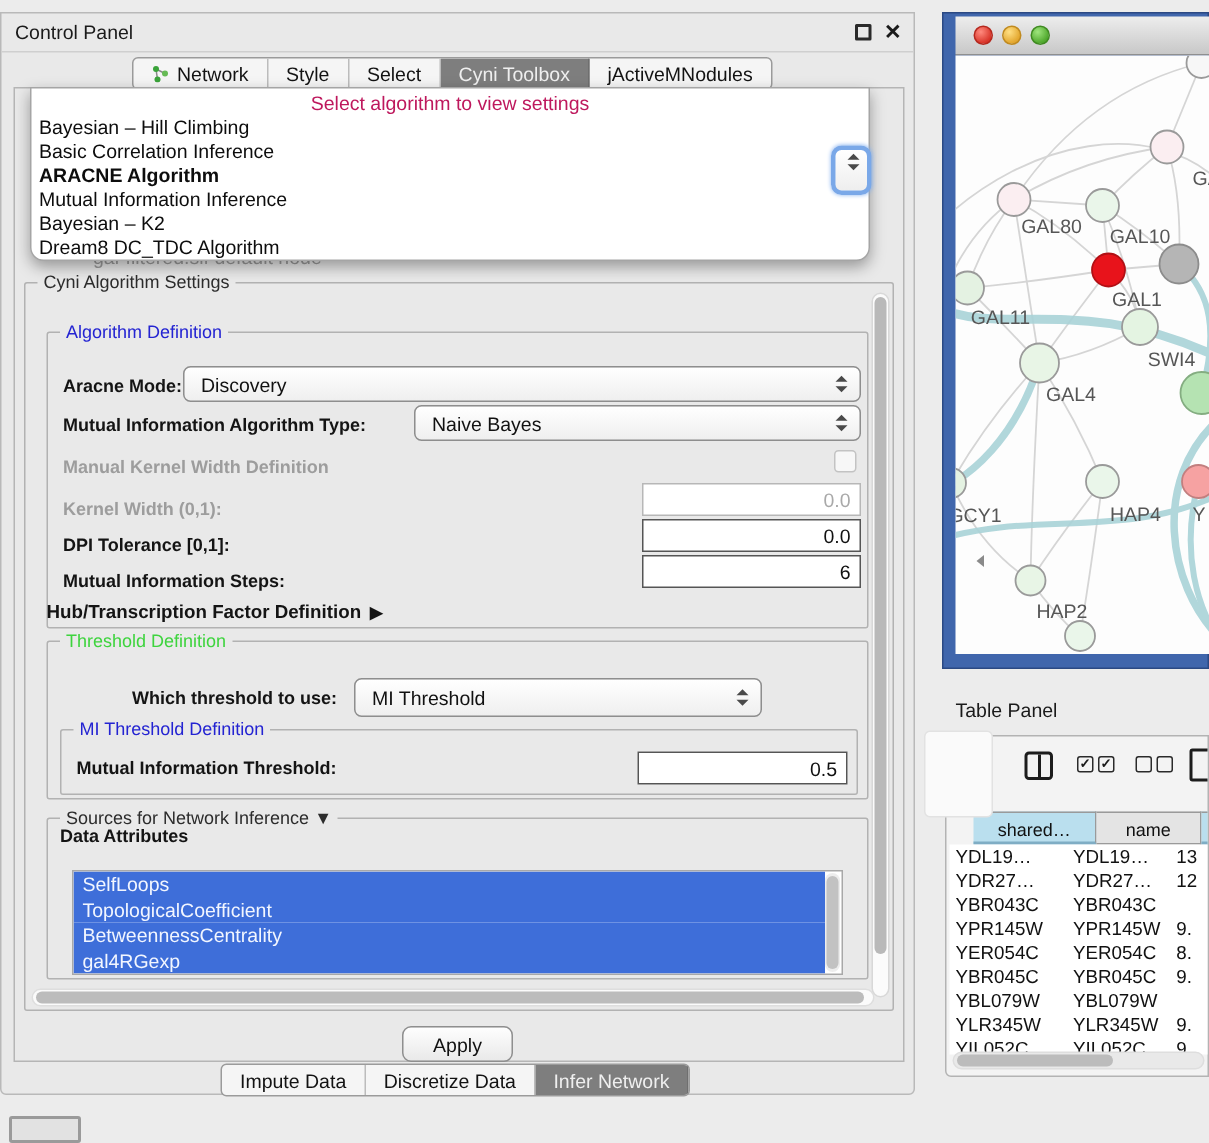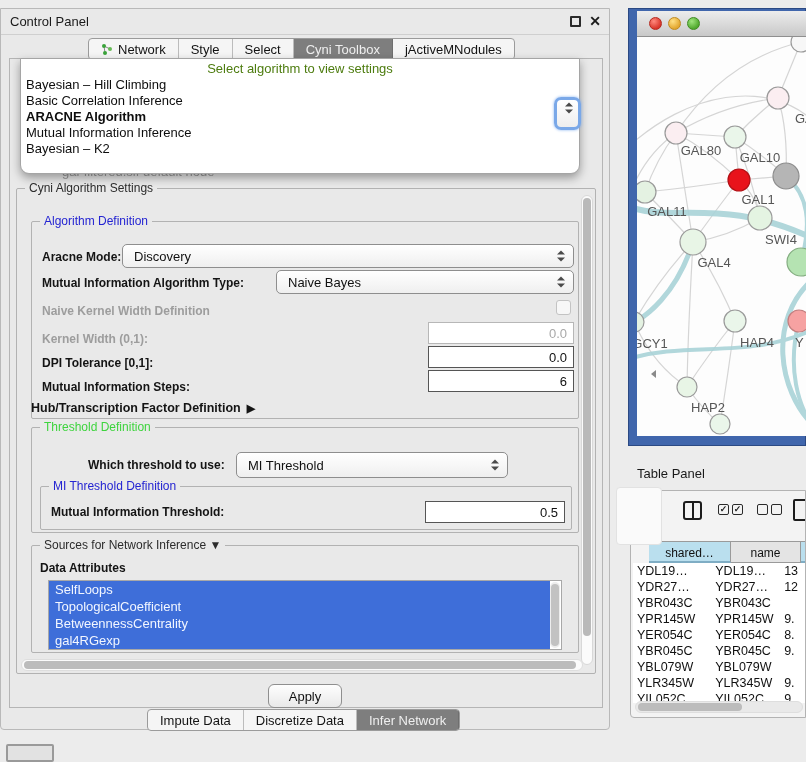--- a/index.html
+++ b/index.html
@@ -31,21 +31,21 @@
   .cp-tabs { left:87px; top:29px; }
   .cp-bottom-tabs { left:146px; top:700px; }
 
   .cp-content { position:absolute; left:8px; top:49px; width:594px; height:650px;
     background:#e9e9e9; border:1px solid #b5b5b5; }
 
   
   .popup { position:absolute; left:10px; top:-1px; width:560px; height:116px;
     background:#ffffff; border:1px solid #a5a5a5; border-radius:0 0 9px 9px;
     box-shadow:0 4px 10px rgba(0,0,0,0.35); z-index:20; padding-top:2px; }
-  .popup-header { text-align:center; font-size:13px; color:#4d7c0f; height:16px; line-height:15px; }
+  .popup-header { text-align:center; font-size:13px; color:#be185d; height:16px; line-height:15px; }
   .popup-item { font-size:13px; line-height:16px; padding-left:5px; color:#0d0d0d; white-space:nowrap; }
   .popup-item.bold { font-weight:bold; }
   .combo-frag { position:absolute; left:544px; top:38px; width:27px; height:33px;
     border:3px solid #7aa8e8; border-radius:7px; background:linear-gradient(#fff,#eee);
     box-shadow:0 0 3px #86b2f0; z-index:21; }
   .combo-frag .stepper{ position:absolute; right:5px; top:8px; }
   .behind-text { position:absolute; left:52px; top:105px; font-size:13px; color:#9b9b9b; z-index:1; }
 
   
   .gb { position:absolute; border:1px solid #b2b2b2; border-radius:2px;text-decoration:underline; }
@@ -181,20 +181,21 @@
         </span>
     </div>
 
     <div class="popup">
       <div class="popup-header">Select algorithm to view settings</div>
       <div class="popup-item">Bayesian – Hill Climbing</div>
       <div class="popup-item">Basic Correlation Inference</div>
       <div class="popup-item bold">ARACNE Algorithm</div>
       <div class="popup-item">Mutual Information Inference</div>
       <div class="popup-item">Bayesian – K2</div>
+      <div class="popup-item">Dream8 DC_TDC Algorithm</div>
     </div>
 
     <div class="gb" style="left:6px; top:129px; width:580px; height:486px;">
       <span class="legend">Cyni Algorithm Settings</span>
 
       <div class="vscroll" style="right:2px; top:6px; height:470px;">
         <div class="thumb" style="top:2px; height:438px;"></div>
       </div>
 
       <div class="gb" style="left:14px; top:32px; width:548px; height:198px;">
@@ -211,21 +212,21 @@
 
         <span class="lbl" style="left:10px; top:54px;">Mutual Information Algorithm Type:</span>
         <div class="combo" style="left:244px; top:48px; width:298px;">
           <span>Naive Bayes</span>
           <span class="stepper">
               <span class="tri-up"></span>
               <span class="tri-dn"></span>
             </span>
         </div>
 
-        <span class="lbl dis" style="left:10px; top:82px;">Naive Kernel Width Definition</span>
+        <span class="lbl dis" style="left:10px; top:82px;">Manual Kernel Width Definition</span>
         <span class="checkbox" style="left:524px; top:78px;"></span>
 
         <span class="lbl dis" style="left:10px; top:110px;">Kernel Width (0,1):</span>
         <div class="field dis" style="left:396px; top:100px; width:146px;">0.0</div>
 
         <span class="lbl" style="left:10px; top:134px;">DPI Tolerance [0,1]:</span>
         <div class="field" style="left:396px; top:124px; width:146px;">0.0</div>
 
         <span class="lbl" style="left:10px; top:158px;">Mutual Information Steps:</span>
         <div class="field" style="left:396px; top:148px; width:146px;">6</div>
@@ -252,21 +253,21 @@
           <span class="lbl" style="left:10px; top:18px;">Mutual Information Threshold:</span>
           <div class="field" style="left:384px; top:14px; width:140px;">0.5</div>
         </div>
       </div>
 
       <div class="gb" style="left:14px; top:356px; width:548px; height:108px;">
         <span class="legend">
           <span>Sources for Network Inference</span>
           <span>▼</span>
         </span>
-        <span class="lbl" style="left:8px; top:15px;">Data Attributes</span>
+        <span class="lbl" style="left:8px; top:4px;">Data Attributes</span>
         <div class="listbox" style="left:16px; top:34px; width:514px; height:70px;">
           <div class="list-item">SelfLoops</div>
           <div class="list-item">TopologicalCoefficient</div>
           <div class="list-item">BetweennessCentrality</div>
           <div class="list-item">gal4RGexp</div>
           <div class="list-scroll">
               <div class="thumb"></div>
             </div>
         </div>
       </div>

